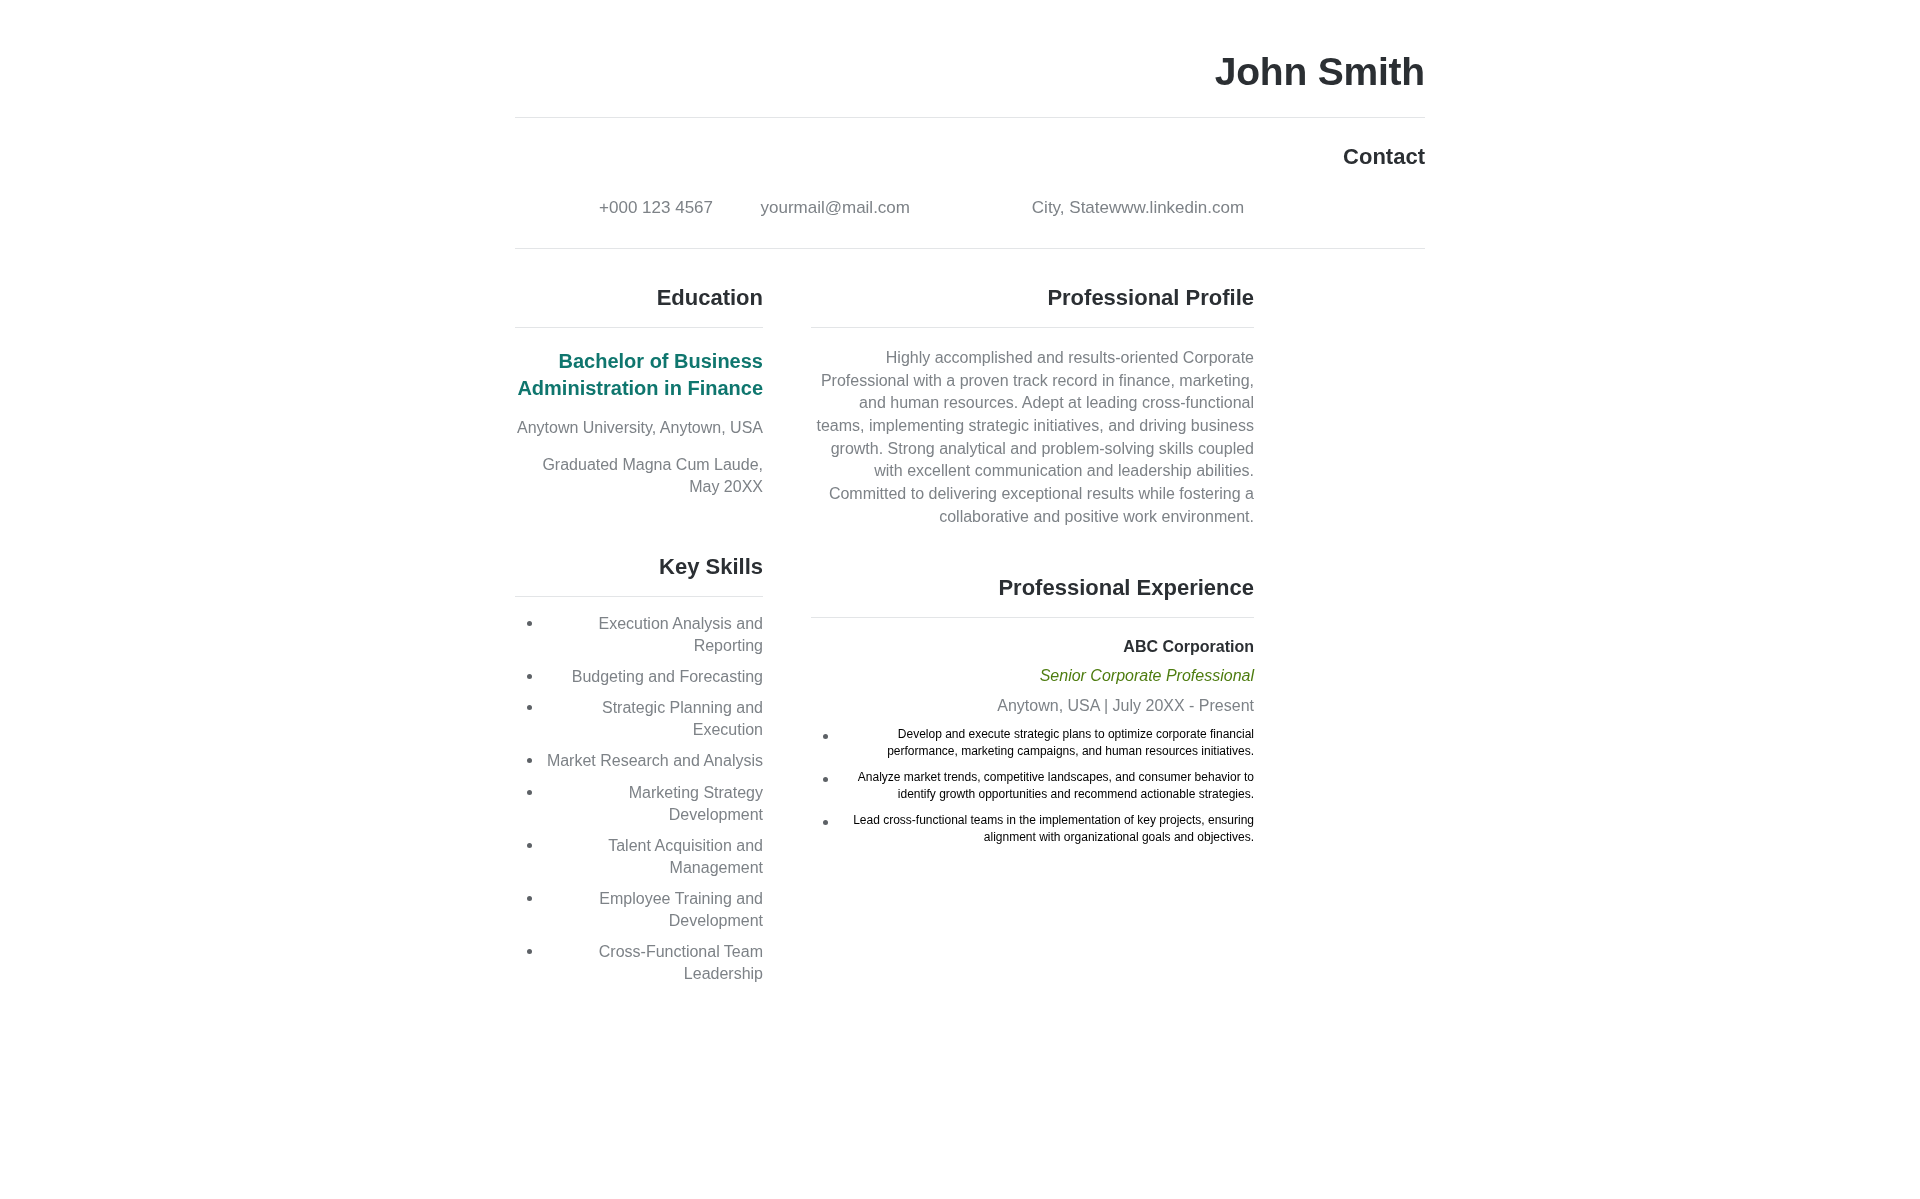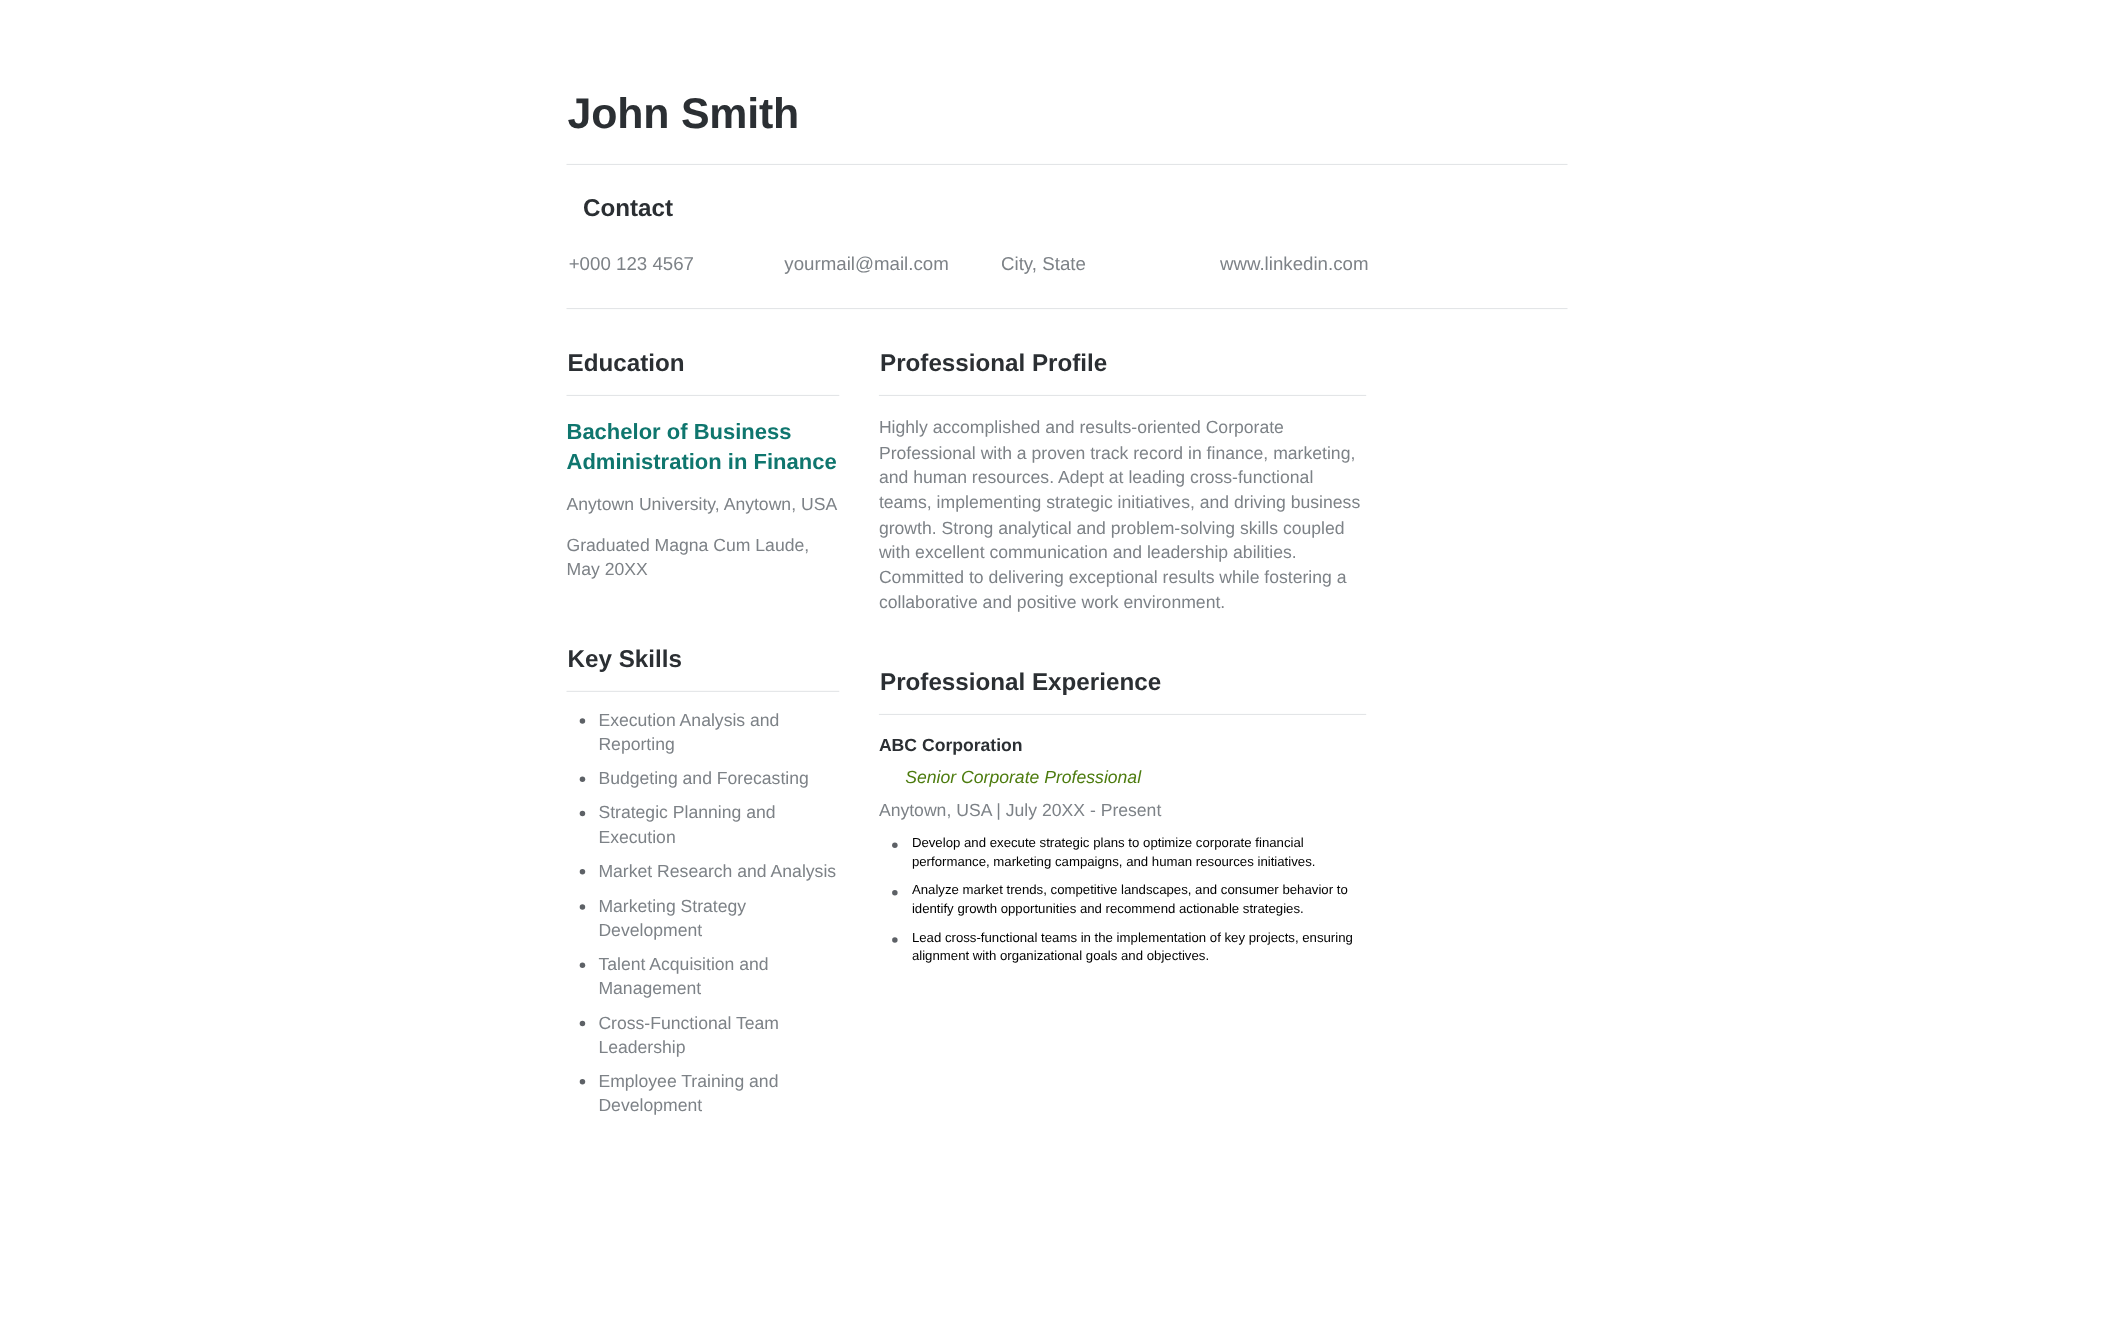--- a/index.html
+++ b/index.html
@@ -14,21 +14,22 @@
     min-height: 1199px;
     position: relative;
   }
   .page {
     width: 1920px;
     padding: 0;
   }
   .resume {
     width: 910px;
     margin: 0 0 0 515px;
-    padding-top: 82px;
+    padding-top: 50px;
+    text-align: right;
   }
 
   
   .name {
     font-size: 39px;
     font-weight: bold;
     color: #2b2f33;
     letter-spacing: -0.2px;
     margin: 0 0 0 1px;
     line-height: 1.15;
@@ -70,21 +71,21 @@
   .rule2 {
     border: 0;
     border-top: 1px solid #e3e5e7;
     margin: 30px 0 0 0;
   }
 
   
   .cols {
     display: flex;
     margin-top: 36px;
-    gap: 36px;
+    gap: 48px;
   }
   .col-left { width: 248px; flex: none; }
   .col-right { width: 443px; flex: none; }
 
   .sec-title {
     font-size: 22px;
     font-weight: bold;
     color: #2b2f33;
     margin: 0 0 0 1px;
   }
@@ -214,22 +215,22 @@
 
         <h2 class="sec-title skills-title">Key Skills</h2>
         <hr class="sec-rule">
         <ul class="skills">
           <li>Execution Analysis and Reporting</li>
           <li>Budgeting and Forecasting</li>
           <li>Strategic Planning and Execution</li>
           <li>Market Research and Analysis</li>
           <li>Marketing Strategy Development</li>
           <li>Talent Acquisition and Management</li>
+          <li>Employee Training and Development</li>
           <li>Cross-Functional Team Leadership</li>
-          <li>Employee Training and Development</li>
         </ul>
 
       </div>
 
       <div class="col-right">
 
         <h2 class="sec-title">Professional Profile</h2>
         <hr class="sec-rule">
         <p class="profile-text">Highly accomplished and results-oriented Corporate Professional with a proven track record in finance, marketing, and human resources. Adept at leading cross-functional teams, implementing strategic initiatives, and driving business growth. Strong analytical and problem-solving skills coupled with excellent communication and leadership abilities. Committed to delivering exceptional results while fostering a collaborative and positive work environment.</p>
 

